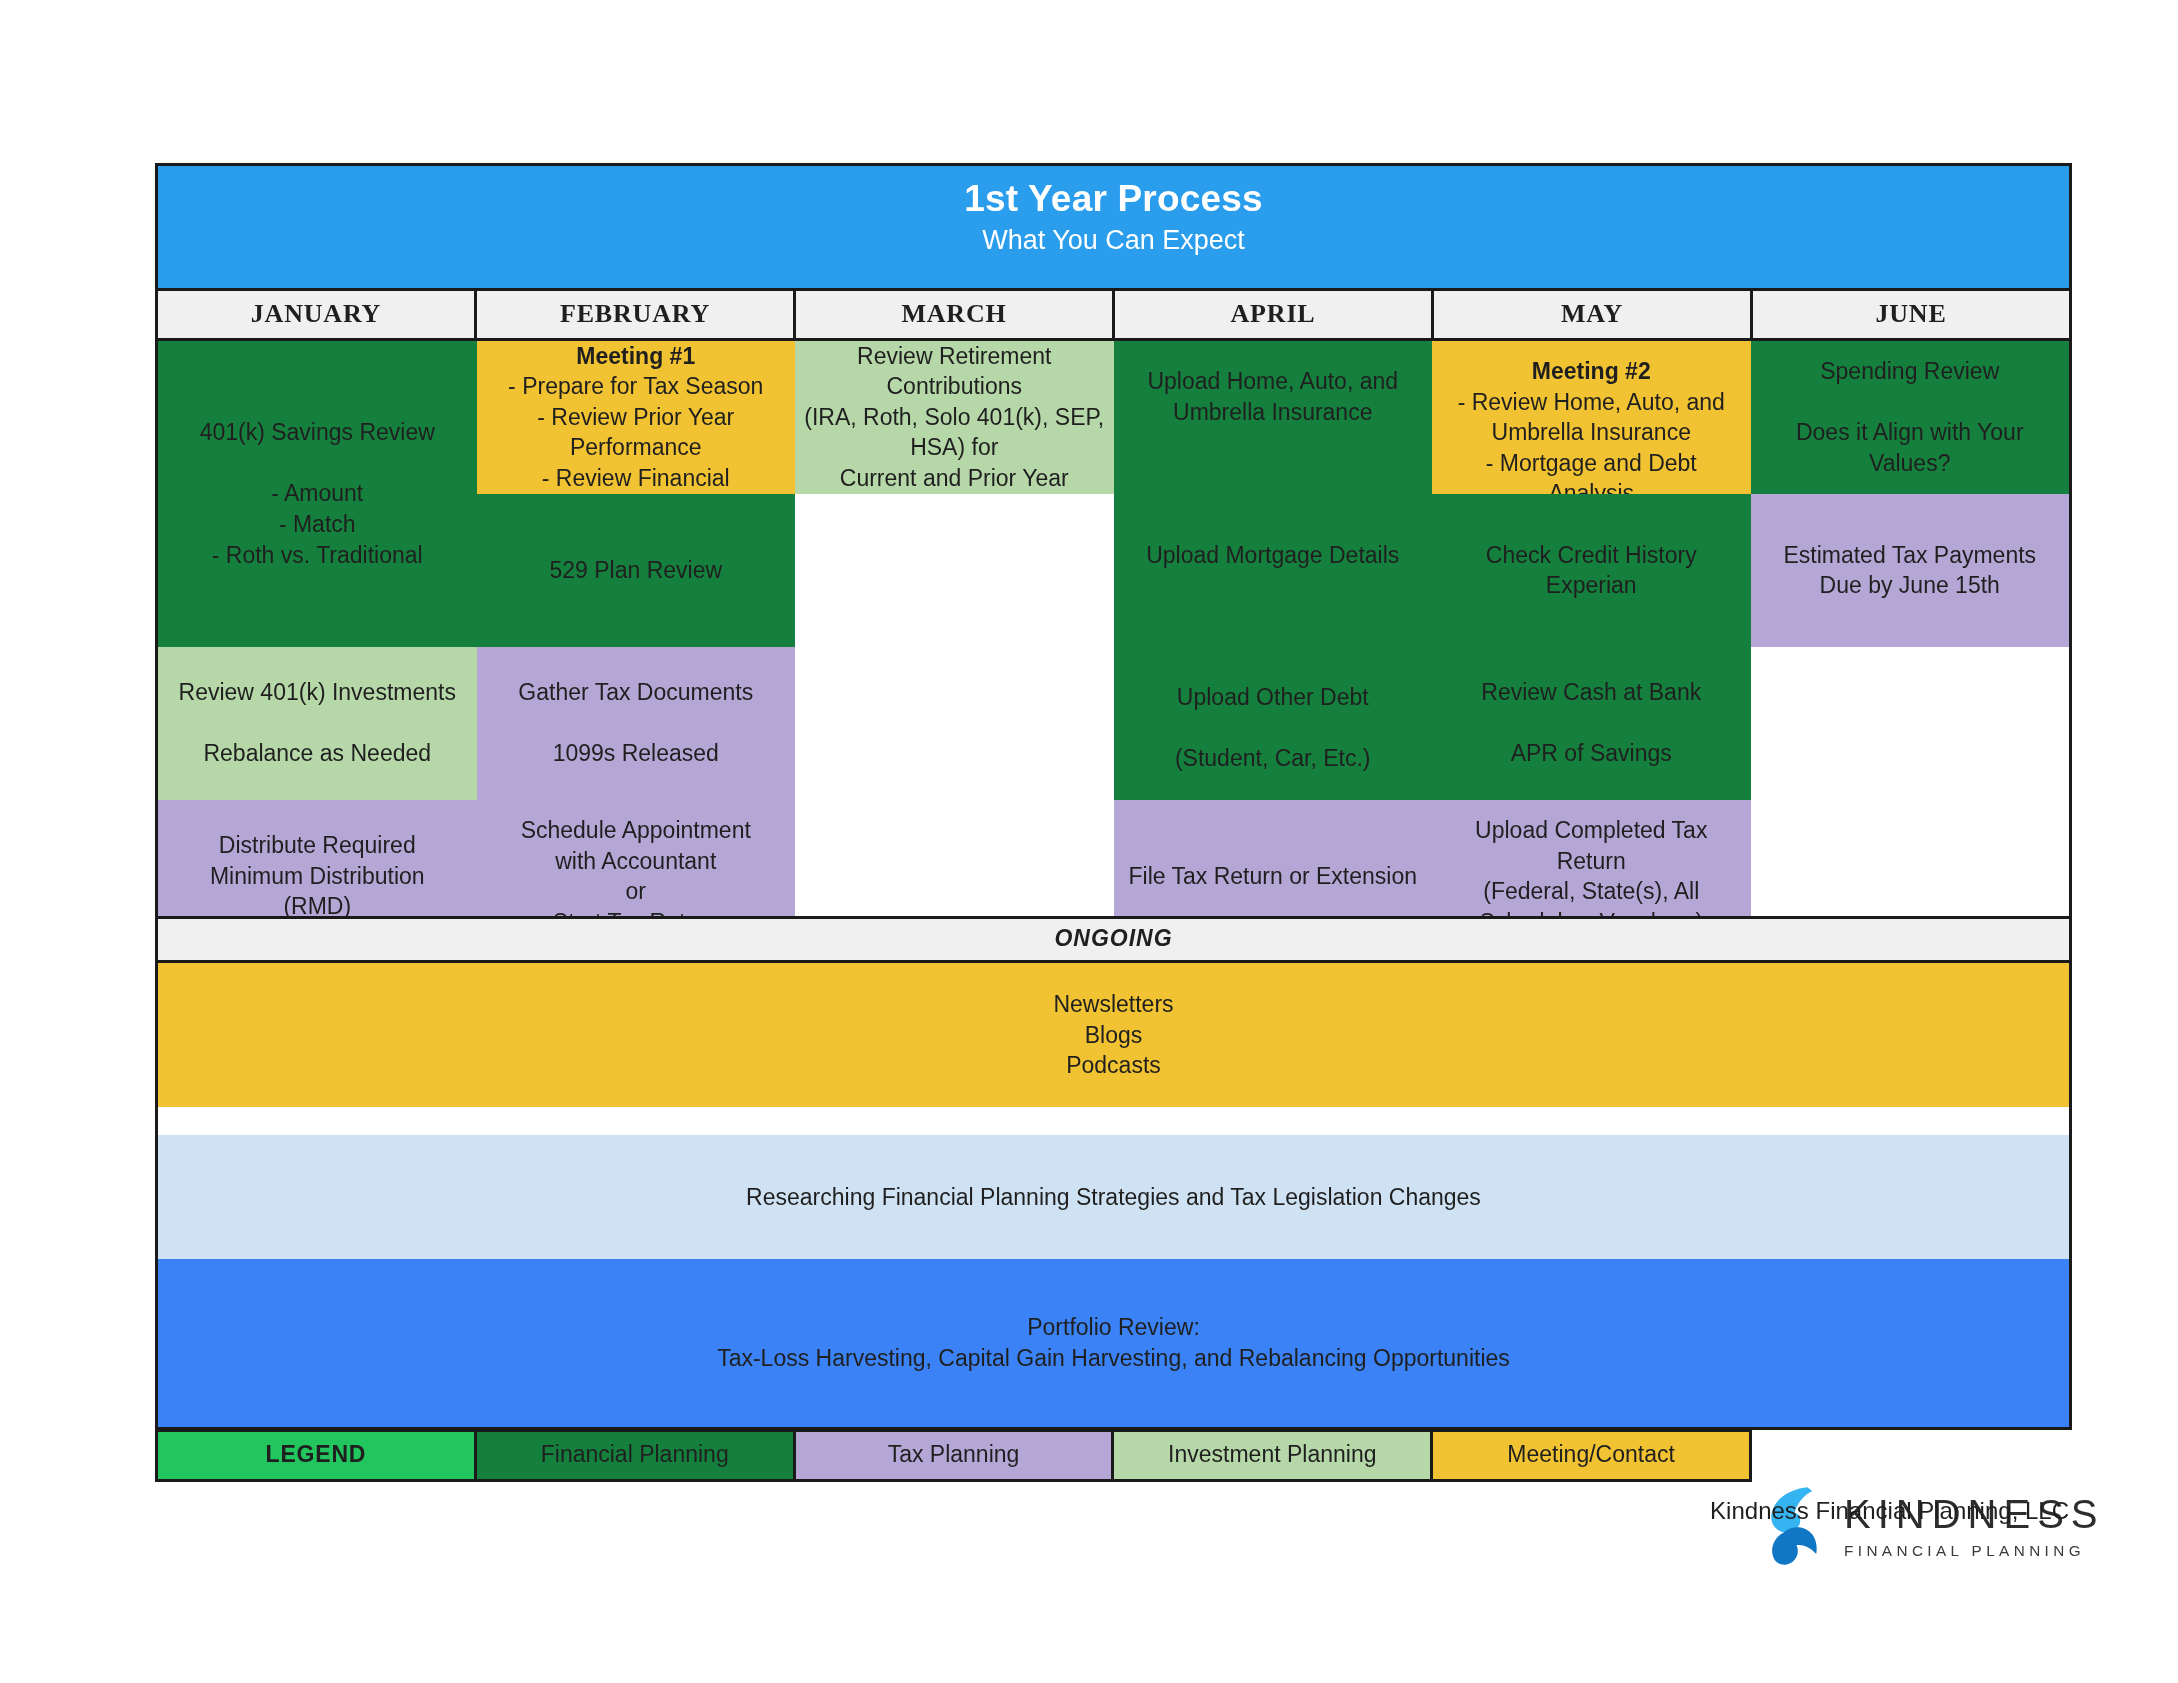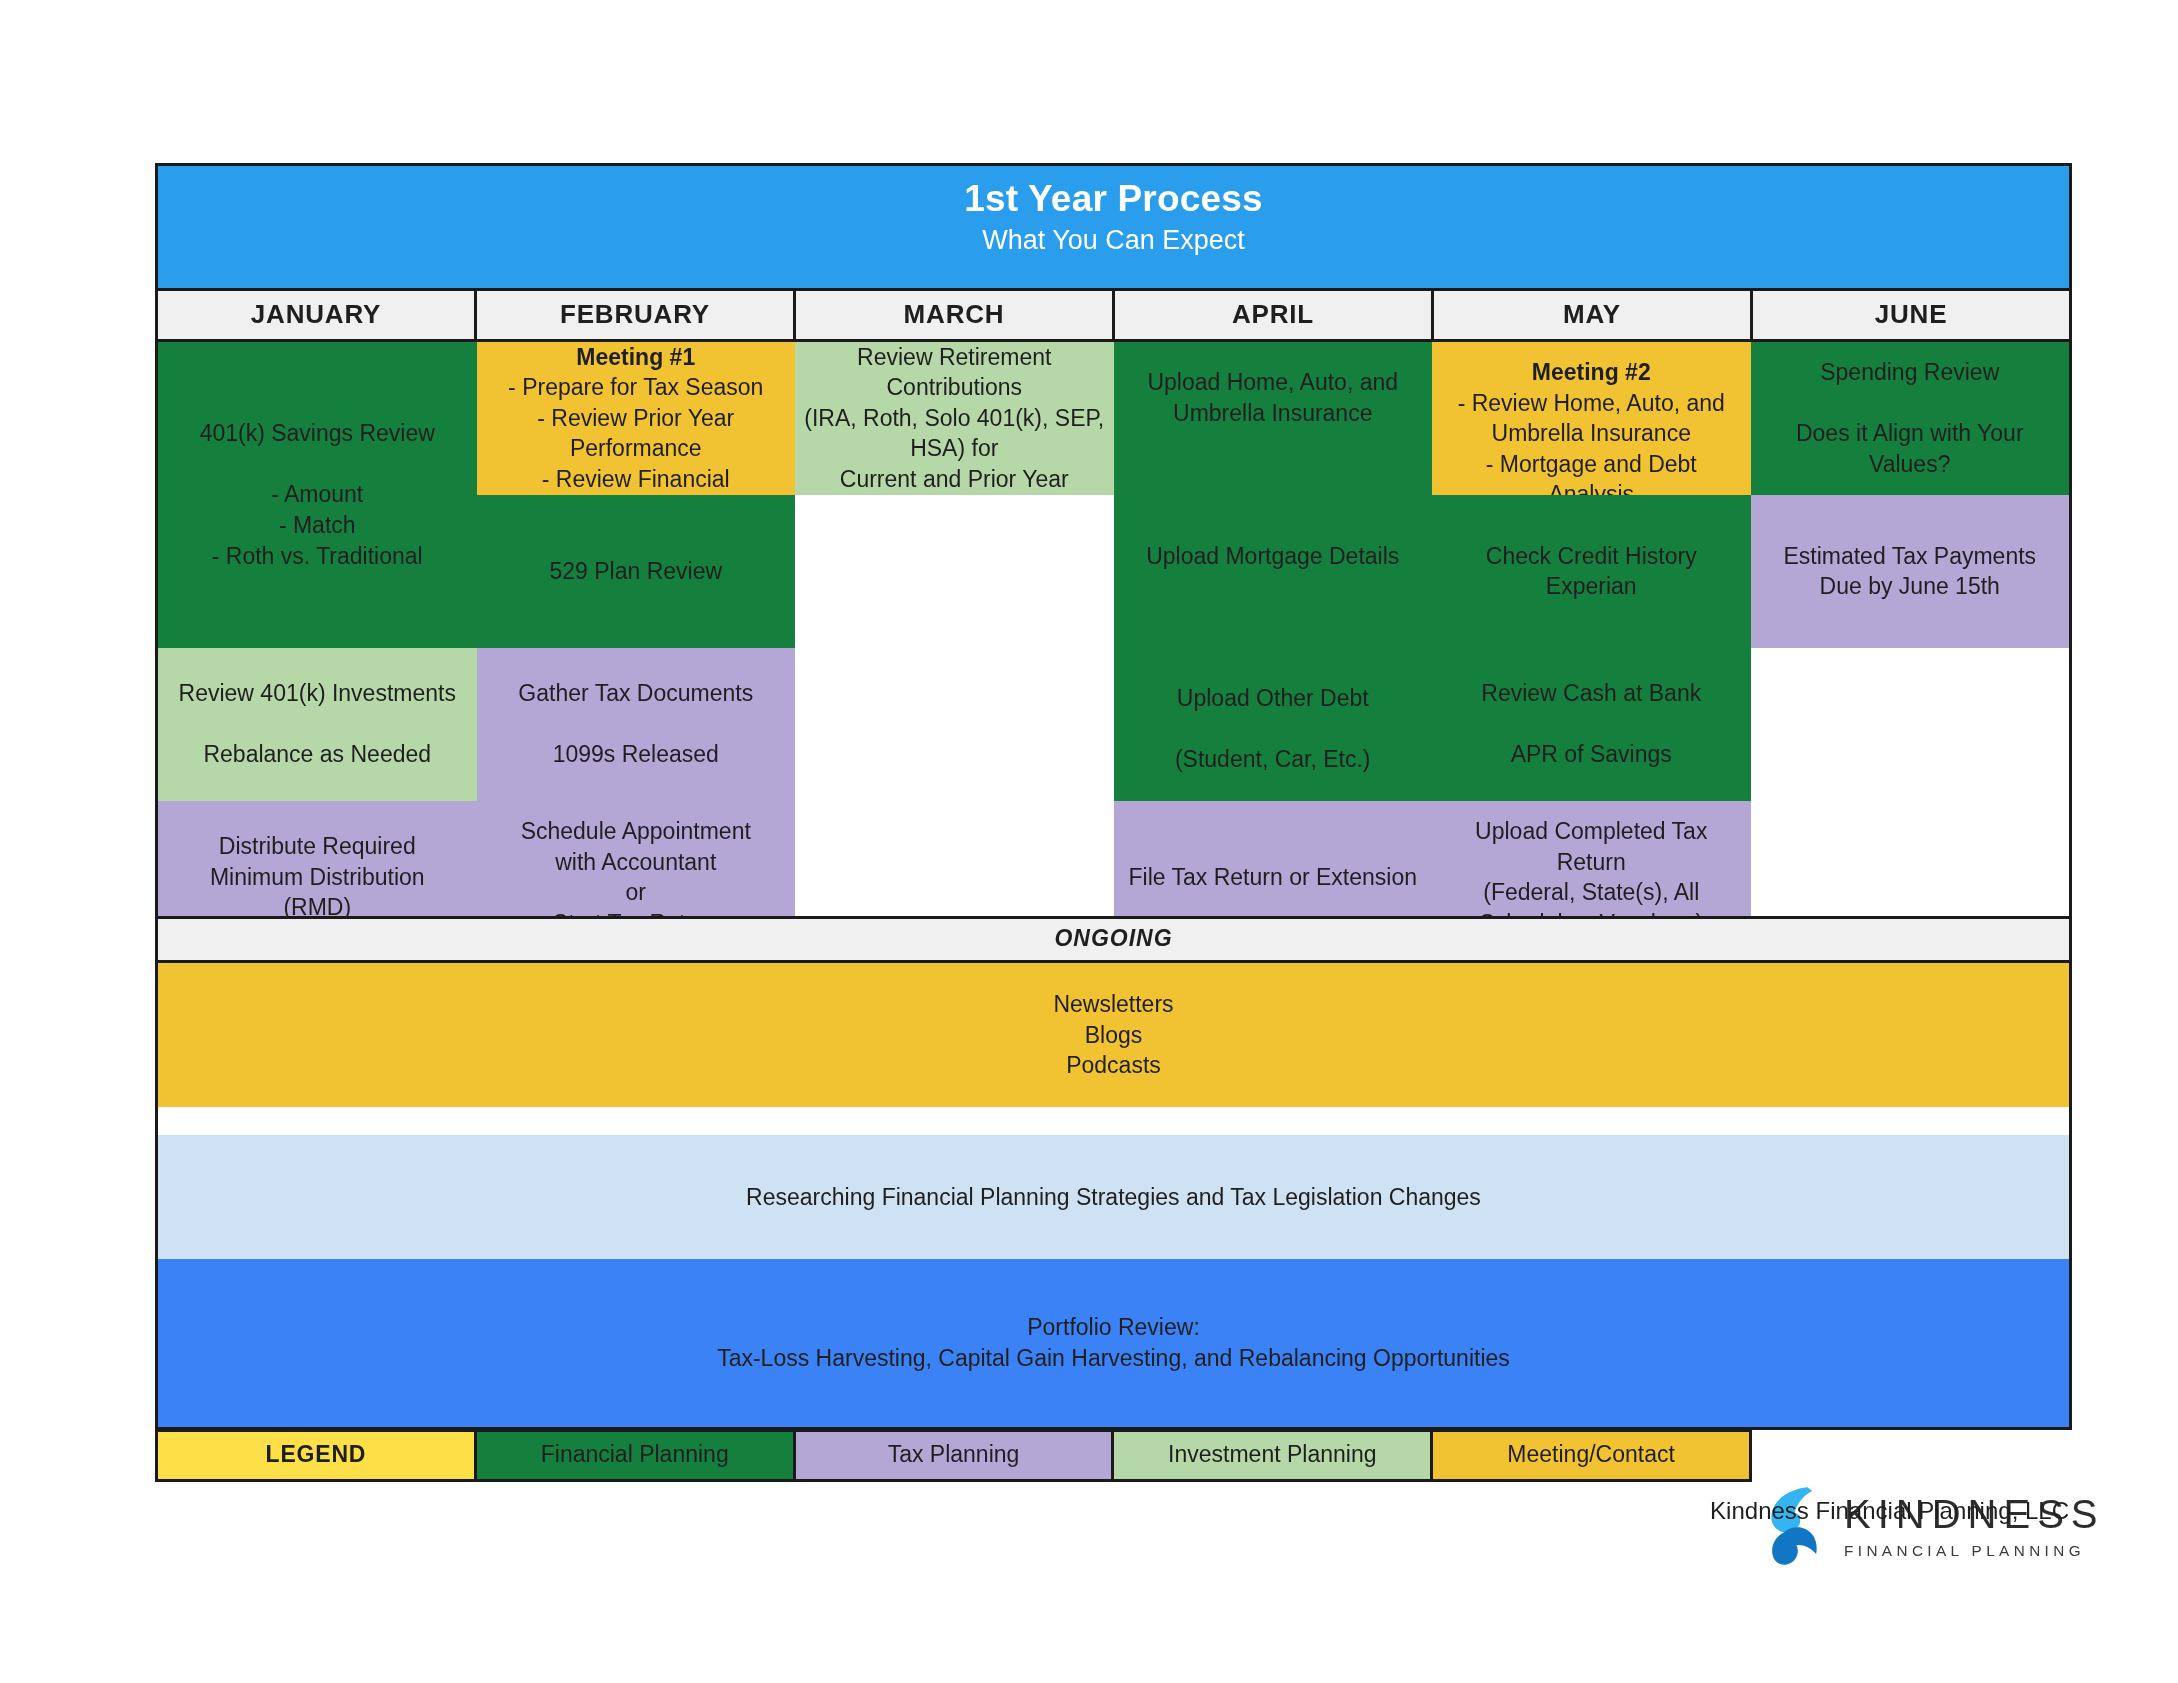--- a/index.html
+++ b/index.html
@@ -28,21 +28,21 @@
     padding:12px 0 30px 0;
     border-bottom:3px solid #1a1a1a;
   }
   .title-main{
     font-size:37px;font-weight:bold;letter-spacing:0.2px;line-height:1.15;
   }
   .title-sub{
     font-size:27px;line-height:1.3;margin-top:2px;
   }
 
-  .month-row{display:flex;background:#f0f0f0;}
+  .month-row{display:flex;background:#f0f0f0;font-family:Liberation Serif, serif;}
   .month-cell{
     flex:1 1 0;
     text-align:center;
     font-size:26px;
     font-weight:bold;
     letter-spacing:0.8px;
     padding:8px 0 9px 0;
     border-right:3px solid #1a1a1a;
     border-bottom:3px solid #1a1a1a;
     box-sizing:border-box;
@@ -118,21 +118,21 @@
   }
   .legend-cell{
     flex:1 1 0;
     text-align:center;
     font-size:23px;
     padding:9px 0 11px 0;
     border-right:3px solid #1a1a1a;
     box-sizing:border-box;
   }
   .legend-cell:last-child{border-right:none;}
-  .legend-cell.label{background:#fde047;font-weight:bold;letter-spacing:0.8px;}
+  .legend-cell.label{background:#22c55e;font-weight:bold;letter-spacing:0.8px;}
 
   
   .logo{
     position:absolute;left:1767px;top:1487px;
     display:flex;align-items:center;gap:16px;
   }
   .logo-mark{width:61px;height:79px;flex:0 0 auto;}
   .logo-text{line-height:1;}
   .logo-name{
     font-size:40px;letter-spacing:7px;color:#2d2d2d;font-weight:400;

